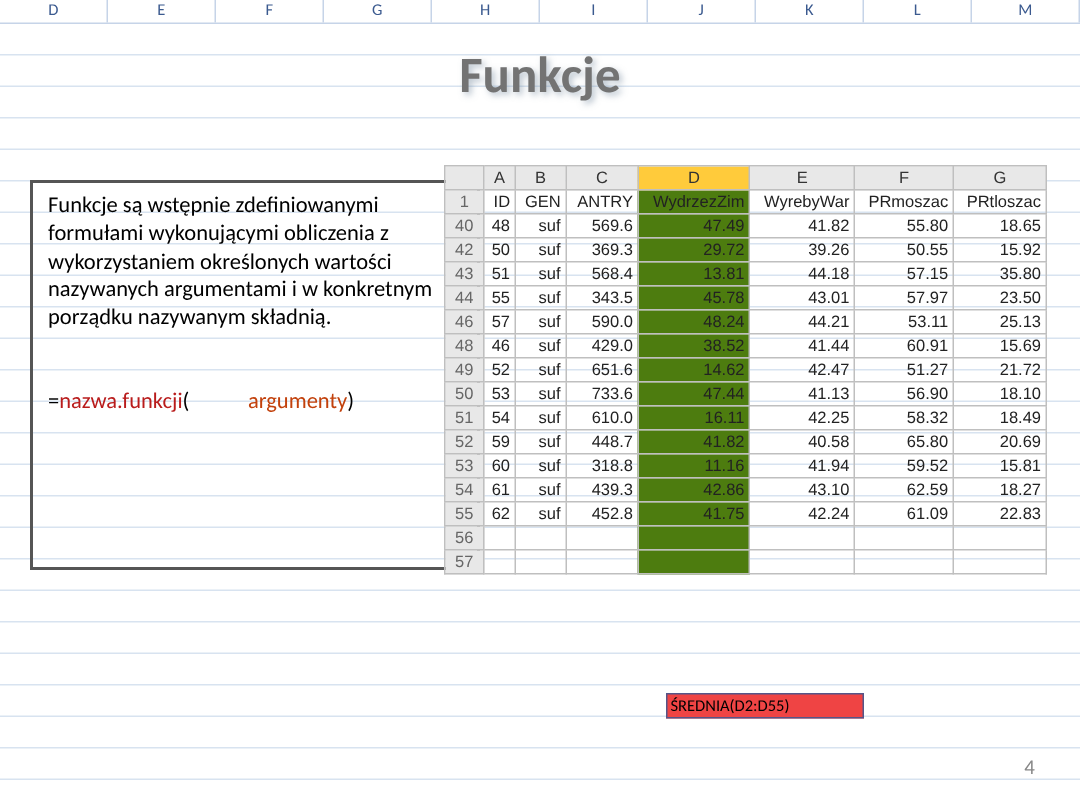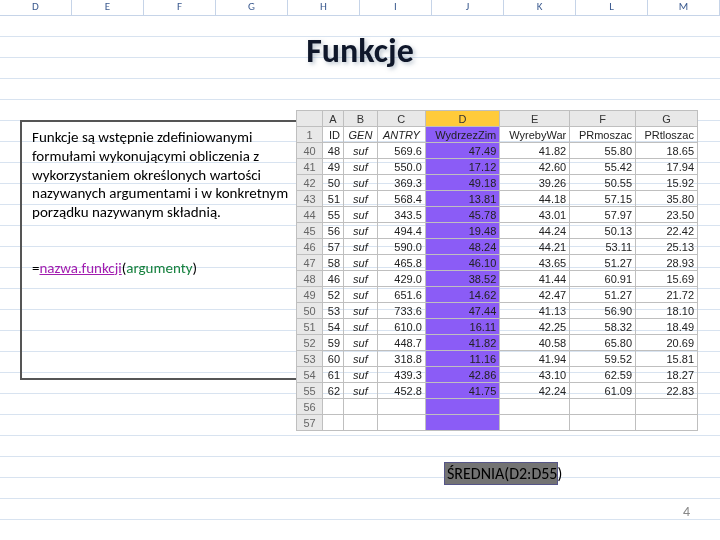--- a/index.html
+++ b/index.html
@@ -2,36 +2,36 @@
 <html><head>
 <meta charset="utf-8">
 <style>
   * { margin: 0; padding: 0; box-sizing: border-box; }
   body { width: 720px; height: 540px; background: #fff; font-family: Calibri, Arial, sans-serif; position: relative; }
   .bgcols { position: absolute; top: 0; left: 0; right: 0; height: 16px; display: flex; border-bottom: 1px solid #c6d4e8; }
   .bgcols div { flex: 1; border-right: 1px solid #c6d4e8; color: #3b5a8f; font-size: 11px; text-align: center; line-height: 14px; }
   .bgrows { position: absolute; top: 16px; left: 0; right: 0; bottom: 0; }
   .bgrows div { height: 21px; border-bottom: 1px solid #d8e3f0; }
   .content { position: absolute; top: 0; left: 0; right: 0; bottom: 0; }
-  .title { position: absolute; top: 30px; left: 0; right: 0; text-align: center; font-size: 34px; font-weight: bold; color: #0f172a; text-shadow: 2px 2px 4px rgba(120,140,160,0.5); }
+  .title { position: absolute; top: 30px; left: 0; right: 0; text-align: center; font-size: 34px; font-weight: bold; color: #737373; text-shadow: 2px 2px 4px rgba(120,140,160,0.5); }
   .textbox { position: absolute; top: 120px; left: 20px; width: 300px; height: 260px; border: 2px solid #555; background: rgba(255,255,255,0.0); padding: 6px 10px; font-size: 15px; line-height: 1.25; color: #000; }
   .textbox p { margin-bottom: 18px; }
   .syntax span.eq { color: #000; }
-  .syntax span.nf { color: #a21caf; text-decoration: underline; }
+  .syntax span.nf { color: #b91c1c; }
   .syntax span.par { color: #000; }
-  .syntax span.arg { color: #15803d; }
+  .syntax span.arg { color: #c2410c; padding-left: 39px; }
   .tbl { position: absolute; top: 110px; left: 296px; width: 402px; font-size: 11px; color: #222; }
   .tbl table { border-collapse: collapse; width: 100%; font-family: Arial, sans-serif; }
   .tbl th, .tbl td { border: 1px solid #bfbfbf; padding: 1px 3px; text-align: right; height: 16px; white-space: nowrap; }
   .tbl th { background: #e8e8e8; text-align: center; font-weight: normal; color: #333; }
   .tbl th.rh, .tbl td.rh { background: #e8e8e8; text-align: center; color: #666; width: 26px; }
-  .tbl .tl { text-align: center; font-style: italic; }
-  .tbl .hl { background: #8b5cf6; }
+  .tbl .tl { text-align: right; }
+  .tbl .hl { background: #4d7c0f; }
   .tbl .hdrsel { background: #ffcb3b; }
-  .formula-cell { position: absolute; top: 462px; left: 444px; width: 114px; border: 1.5px solid #558; font-size: 16px; background: #737373; padding: 1px 2px; }
+  .formula-cell { position: absolute; top: 462px; left: 444px; width: 132px; border: 1.5px solid #558; font-size: 11px; background: #ef4444; padding: 1px 2px; }
   .slidenum { position: absolute; bottom: 20px; right: 30px; color: #888; font-size: 14px; }
 </style>
 </head>
 <body>
 
 <div class="bgcols">
   <div>D</div>
   <div>E</div>
   <div>F</div>
   <div>G</div>
@@ -108,35 +108,25 @@
             <td class="rh">40</td>
             <td class="">48</td>
             <td class=" tl">suf</td>
             <td class="">569.6</td>
             <td class="hl">47.49</td>
             <td class="">41.82</td>
             <td class="">55.80</td>
             <td class="">18.65</td>
           </tr>
           <tr>
-            <td class="rh">41</td>
-            <td class="">49</td>
-            <td class=" tl">suf</td>
-            <td class="">550.0</td>
-            <td class="hl">17.12</td>
-            <td class="">42.60</td>
-            <td class="">55.42</td>
-            <td class="">17.94</td>
-          </tr>
-          <tr>
             <td class="rh">42</td>
             <td class="">50</td>
             <td class=" tl">suf</td>
             <td class="">369.3</td>
-            <td class="hl">49.18</td>
+            <td class="hl">29.72</td>
             <td class="">39.26</td>
             <td class="">50.55</td>
             <td class="">15.92</td>
           </tr>
           <tr>
             <td class="rh">43</td>
             <td class="">51</td>
             <td class=" tl">suf</td>
             <td class="">568.4</td>
             <td class="hl">13.81</td>
@@ -148,50 +138,30 @@
             <td class="rh">44</td>
             <td class="">55</td>
             <td class=" tl">suf</td>
             <td class="">343.5</td>
             <td class="hl">45.78</td>
             <td class="">43.01</td>
             <td class="">57.97</td>
             <td class="">23.50</td>
           </tr>
           <tr>
-            <td class="rh">45</td>
-            <td class="">56</td>
-            <td class=" tl">suf</td>
-            <td class="">494.4</td>
-            <td class="hl">19.48</td>
-            <td class="">44.24</td>
-            <td class="">50.13</td>
-            <td class="">22.42</td>
-          </tr>
-          <tr>
             <td class="rh">46</td>
             <td class="">57</td>
             <td class=" tl">suf</td>
             <td class="">590.0</td>
             <td class="hl">48.24</td>
             <td class="">44.21</td>
             <td class="">53.11</td>
             <td class="">25.13</td>
           </tr>
           <tr>
-            <td class="rh">47</td>
-            <td class="">58</td>
-            <td class=" tl">suf</td>
-            <td class="">465.8</td>
-            <td class="hl">46.10</td>
-            <td class="">43.65</td>
-            <td class="">51.27</td>
-            <td class="">28.93</td>
-          </tr>
-          <tr>
             <td class="rh">48</td>
             <td class="">46</td>
             <td class=" tl">suf</td>
             <td class="">429.0</td>
             <td class="hl">38.52</td>
             <td class="">41.44</td>
             <td class="">60.91</td>
             <td class="">15.69</td>
           </tr>
           <tr>

